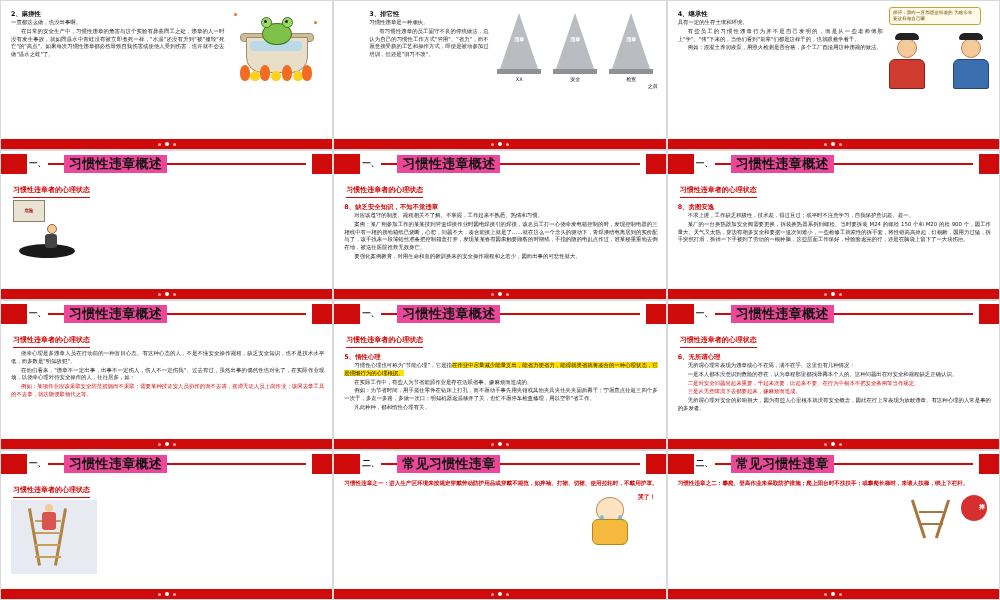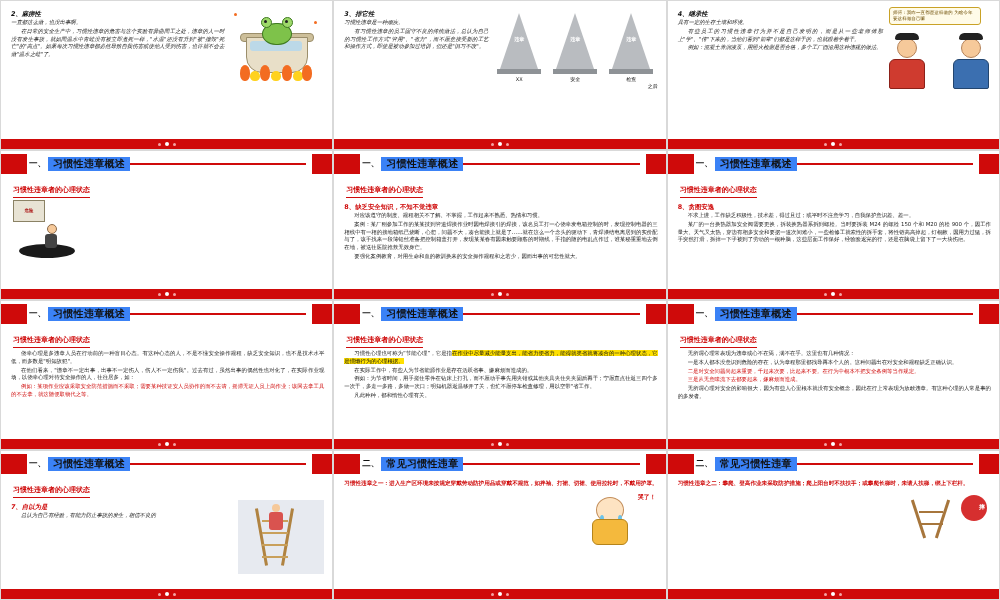--- a/index.html
+++ b/index.html
@@ -24,22 +24,22 @@
   }
   
   .hdr{
     position:relative;height:26px;width:100%;
     display:flex;align-items:center;
   }
   .hdr .lblock{width:26px;height:20px;background:#cf0a0a;}
   .hdr .bar{position:absolute;left:26px;right:26px;top:12px;height:2px;background:#cf0a0a;}
   .hdr .rblock{position:absolute;right:0;top:3px;width:20px;height:20px;background:#cf0a0a;}
   .hdr .htitle{
-    position:relative;z-index:2;margin-left:0;background:#3b82f6;padding:0 5px;
-    font-size:10px;font-weight:bold;color:#111;letter-spacing:.3px;
+    position:relative;z-index:2;margin-left:16px;background:#ec4899;padding:0 5px;
+    font-size:13px;font-weight:bold;color:#111;letter-spacing:.3px;
   }
   .hdr .hnum{
     position:relative;z-index:2;background:#fff;padding:0 2px;
     font-size:8.5px;font-weight:bold;color:#111;
   }
   .subttl{
     font-size:7px;color:#cf0a0a;font-weight:bold;
     margin:2px 8px 0 10px;padding-bottom:2px;border-bottom:1px solid #cf0a0a;
     display:inline-block;
   }
@@ -47,21 +47,21 @@
   .body{padding:2px 8px 0 10px;}
   .h3{font-size:6.4px;font-weight:bold;color:#cf0a0a;margin:3px 0 1px 0;line-height:1.25;}
   .h3b{font-size:6.4px;font-weight:bold;color:#111;margin:3px 0 1px 0;line-height:1.25;}
   p{font-size:5.4px;line-height:1.45;color:#222;margin:0 0 1px 0;text-align:justify;}
   p.ind{text-indent:10px;}
   .red{color:#cf0a0a;}
   .redb{color:#cf0a0a;font-weight:bold;}
   .hl{background:#ffe000;color:#111;}
   .small{font-size:5px;}
   .cols{display:flex;gap:4px;}
-  .c-left{flex:1 1 auto;font-style:italic;}
+  .c-left{flex:1 1 auto;}
   .c-right{flex:0 0 auto;}
   
   .foot{
     position:absolute;left:0;bottom:0;width:100%;height:10px;background:#cf0a0a;
     display:flex;align-items:center;justify-content:center;gap:4px;
   }
   .foot .dot{width:4px;height:4px;border-radius:50%;background:#fff;}
   .foot .dot.small{width:3px;height:3px;background:#f3a5a5;}
   
   .art{position:relative;overflow:hidden;}
@@ -175,21 +175,21 @@
     <div class="foot">
       <span class="dot small"></span>
         <span class="dot"></span>
         <span class="dot small"></span>
     </div>
   </div>
 
   <div class="slide">
     <div class="body" style="padding-top:6px;">
       <div class="cols">
-        <div class="c-left" style="width:150px;">
+        <div class="c-left" style="width:150px;margin-left:25px;">
           <div class="h3b">3、排它性</div>
           <p>习惯性违章是一种顽疾。</p>
           <p class="ind">有习惯性违章的员工固守不良的传统做法，总认为自己的习惯性工作方式"管用"、"省力"，而不愿意接受新的工艺和操作方式，即使是被动参加过培训，但还是"旧习不改"。</p>
         </div>
         <div class="c-right" style="width:165px;">
           <div class="cones">
             <div class="conewrap">
               <div class="cone">
                   <span class="lbl">违章</span>
                 </div>
@@ -355,20 +355,21 @@
   <div class="slide">
     <div class="hdr">
       <div class="lblock"></div>
         <div class="bar"></div>
       <span class="hnum">一、</span>
       <span class="htitle">习惯性违章概述</span>
       <div class="rblock"></div>
     </div>
     <div class="subwrap"><span class="subttl">习惯性违章者的心理状态</span></div>
     <div class="body">
+      <div class="h3">5、惰性心理</div>
       <p class="ind">习惯性心理也可称为“节能心理”，它是指<span class="hl">在作业中尽量减少能量支出，能省力便省力，能得就类省就将凑合的一种心理状态，它是惯懒行为的心理根据。</span></p>
       <p class="ind">在实际工作中，有些人为节省能源作业是存在活跃省事、嫌麻烦而造成的。</p>
       <p class="ind">例如：为节省时间，用手搓住零件在钻床上打孔，而不愿动手事先用夹钳或其他夹具夹住夹夹固后再干；宁愿直点往返三四个多一次干，多走一多路，多做一次口；明知机器返温移开了关，也忙不愿停车检查修理，用以空带"省工作。</p>
       <p class="ind">凡此种种，都和惰性心理有关。</p>
     </div>
     <div class="foot">
       <span class="dot small"></span>
         <span class="dot"></span>
         <span class="dot small"></span>
     </div>
@@ -377,20 +378,21 @@
   <div class="slide">
     <div class="hdr">
       <div class="lblock"></div>
         <div class="bar"></div>
       <span class="hnum">一、</span>
       <span class="htitle">习惯性违章概述</span>
       <div class="rblock"></div>
     </div>
     <div class="subwrap"><span class="subttl">习惯性违章者的心理状态</span></div>
     <div class="body">
+      <div class="h3">6、无所谓心理</div>
       <p class="ind">无所谓心理常表现为违章或心不在焉，满不在乎。这里也有几种情况：</p>
       <p class="ind">一是本人都本没意识到危险的存在，认为章程那里都找导再本个人的。这种问题出在对安全和规程缺乏正确认识。</p>
       <p class="ind red">二是对安全问题尚起来重要，千起来次要，比起来不要。在行为中根本不把安全条例等当作规定。</p>
       <p class="ind red">三是从无意味流下去都要起来，嫌麻烦而造成。</p>
       <p class="ind">无所谓心理对安全的影响很大，因为有些人心里根本就没有安全概念，因此在行上常表现为放敢违章。有这种心理的人常是事的的多发者。</p>
     </div>
     <div class="foot">
       <span class="dot small"></span>
         <span class="dot"></span>
         <span class="dot small"></span>
@@ -401,24 +403,20 @@
     <div class="hdr">
       <div class="lblock"></div>
         <div class="bar"></div>
       <span class="hnum">一、</span>
       <span class="htitle">习惯性违章概述</span>
       <div class="rblock"></div>
     </div>
     <div class="subwrap"><span class="subttl">习惯性违章者的心理状态</span></div>
     <div class="body">
       <div class="cols">
-        <div class="c-left" style="width:200px;">
-          <div class="h3">7、自以为是</div>
-          <p class="ind">总认为自己有经验，有能力防止事故的发生，相信不良的</p>
-        </div>
         <div class="c-right">
           <div class="ladderart">
             <div class="ladL"></div>
               <div class="ladR"></div>
             <div class="rung" style="top:20px;"></div>
             <div class="rung" style="top:32px;"></div>
             <div class="rung" style="top:44px;"></div>
             <div class="rung" style="top:56px;"></div>
             <div class="person">
                 <div class="hd2"></div>

